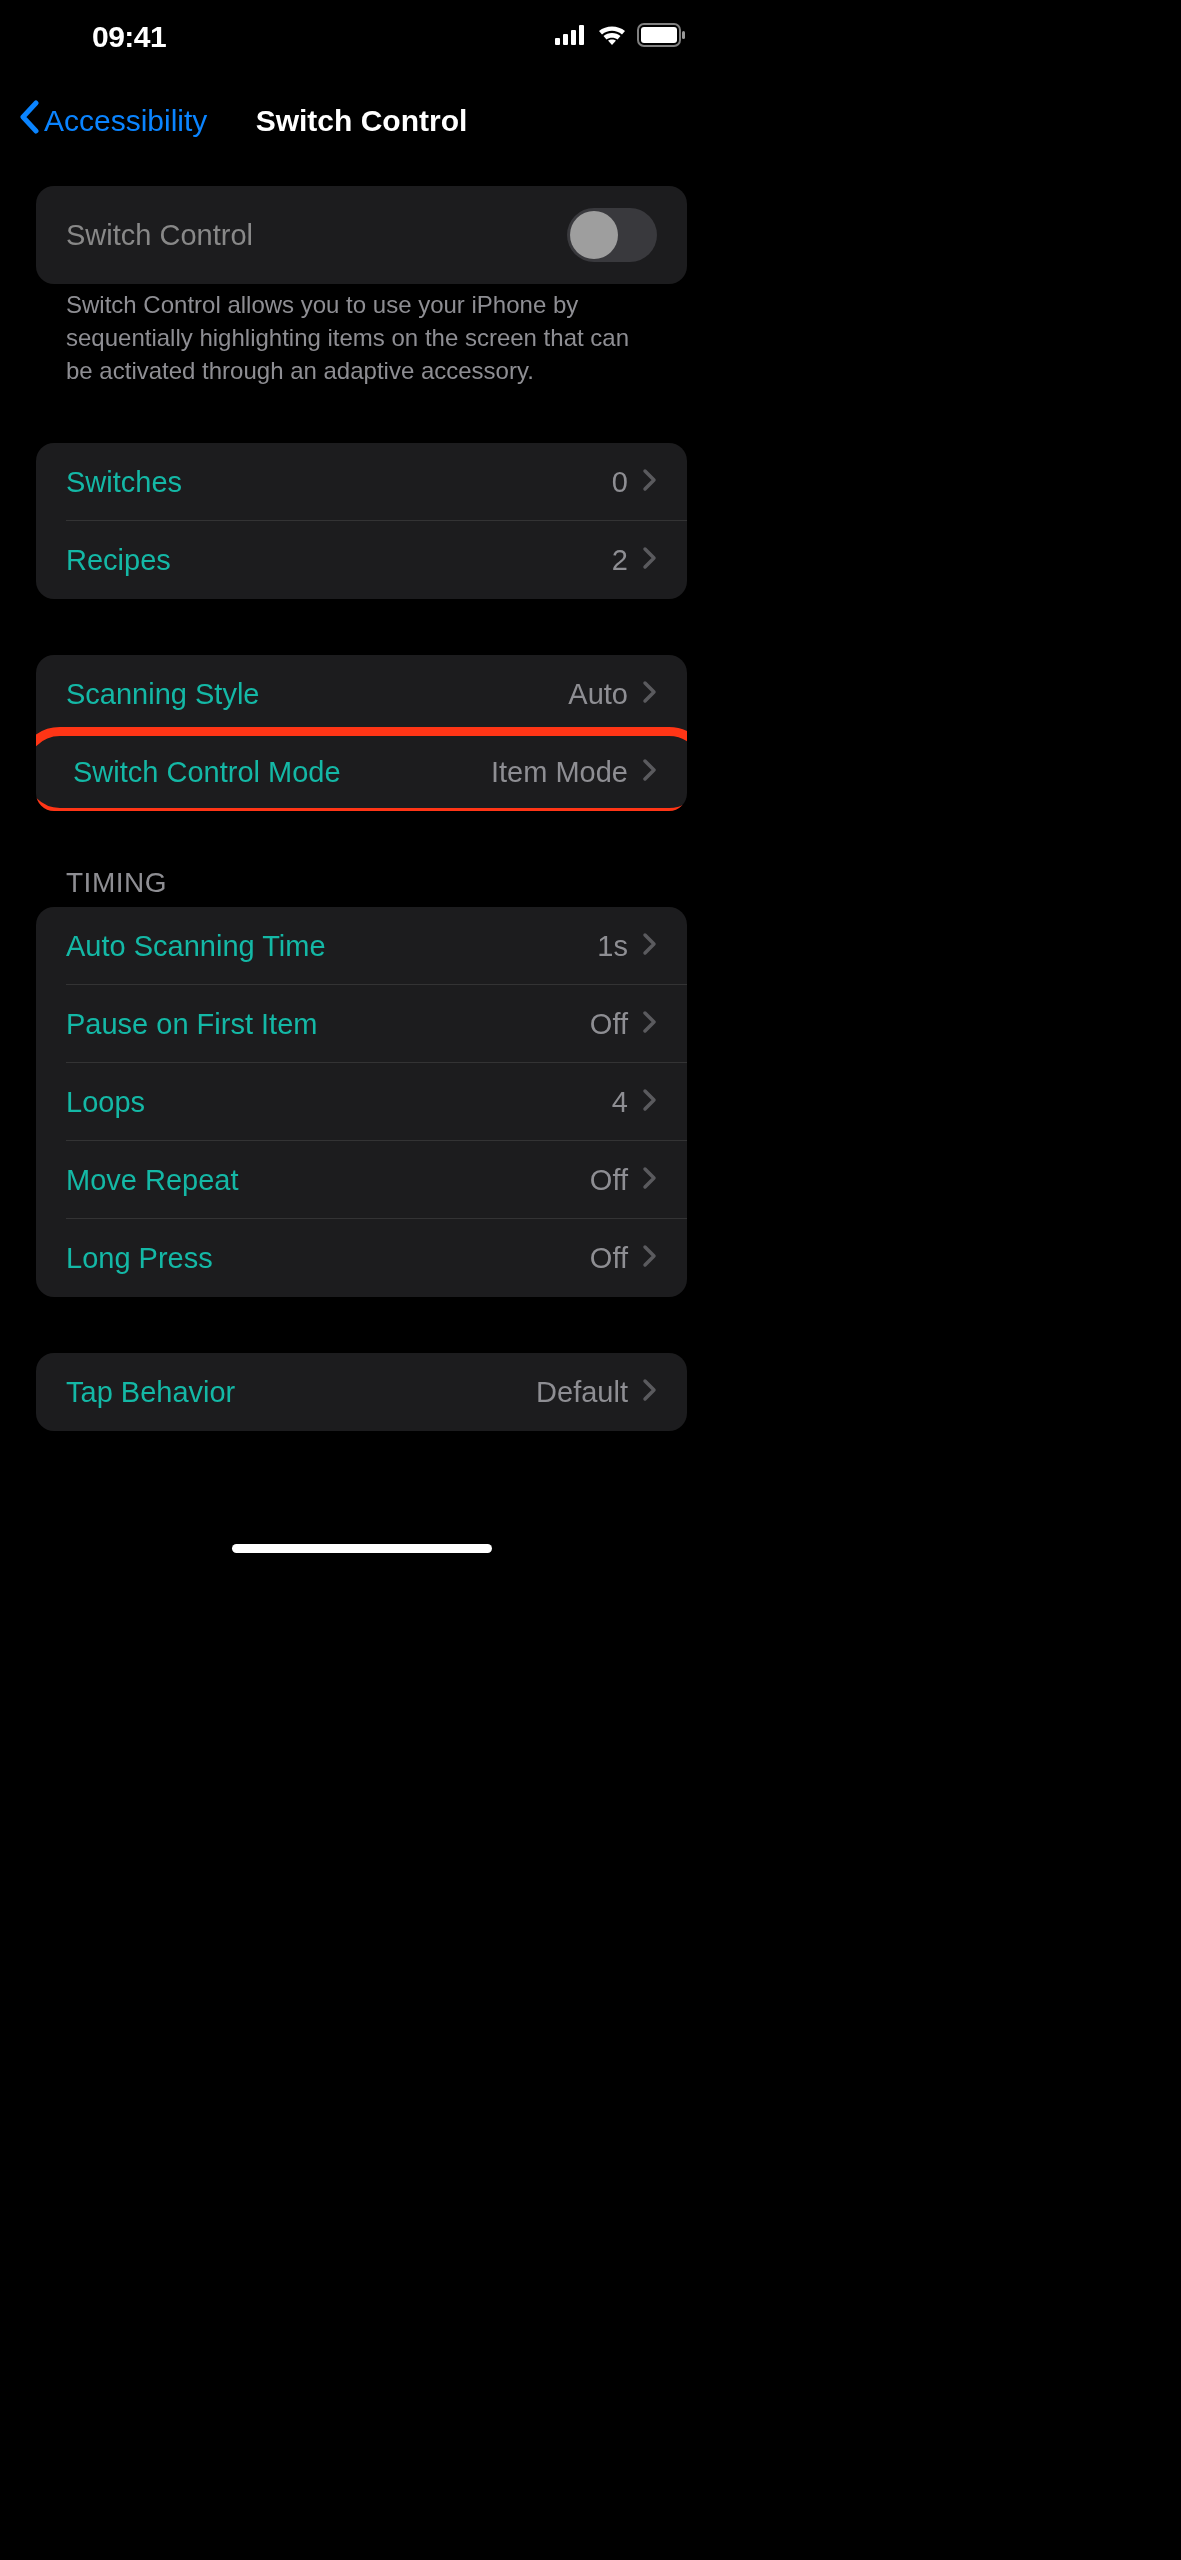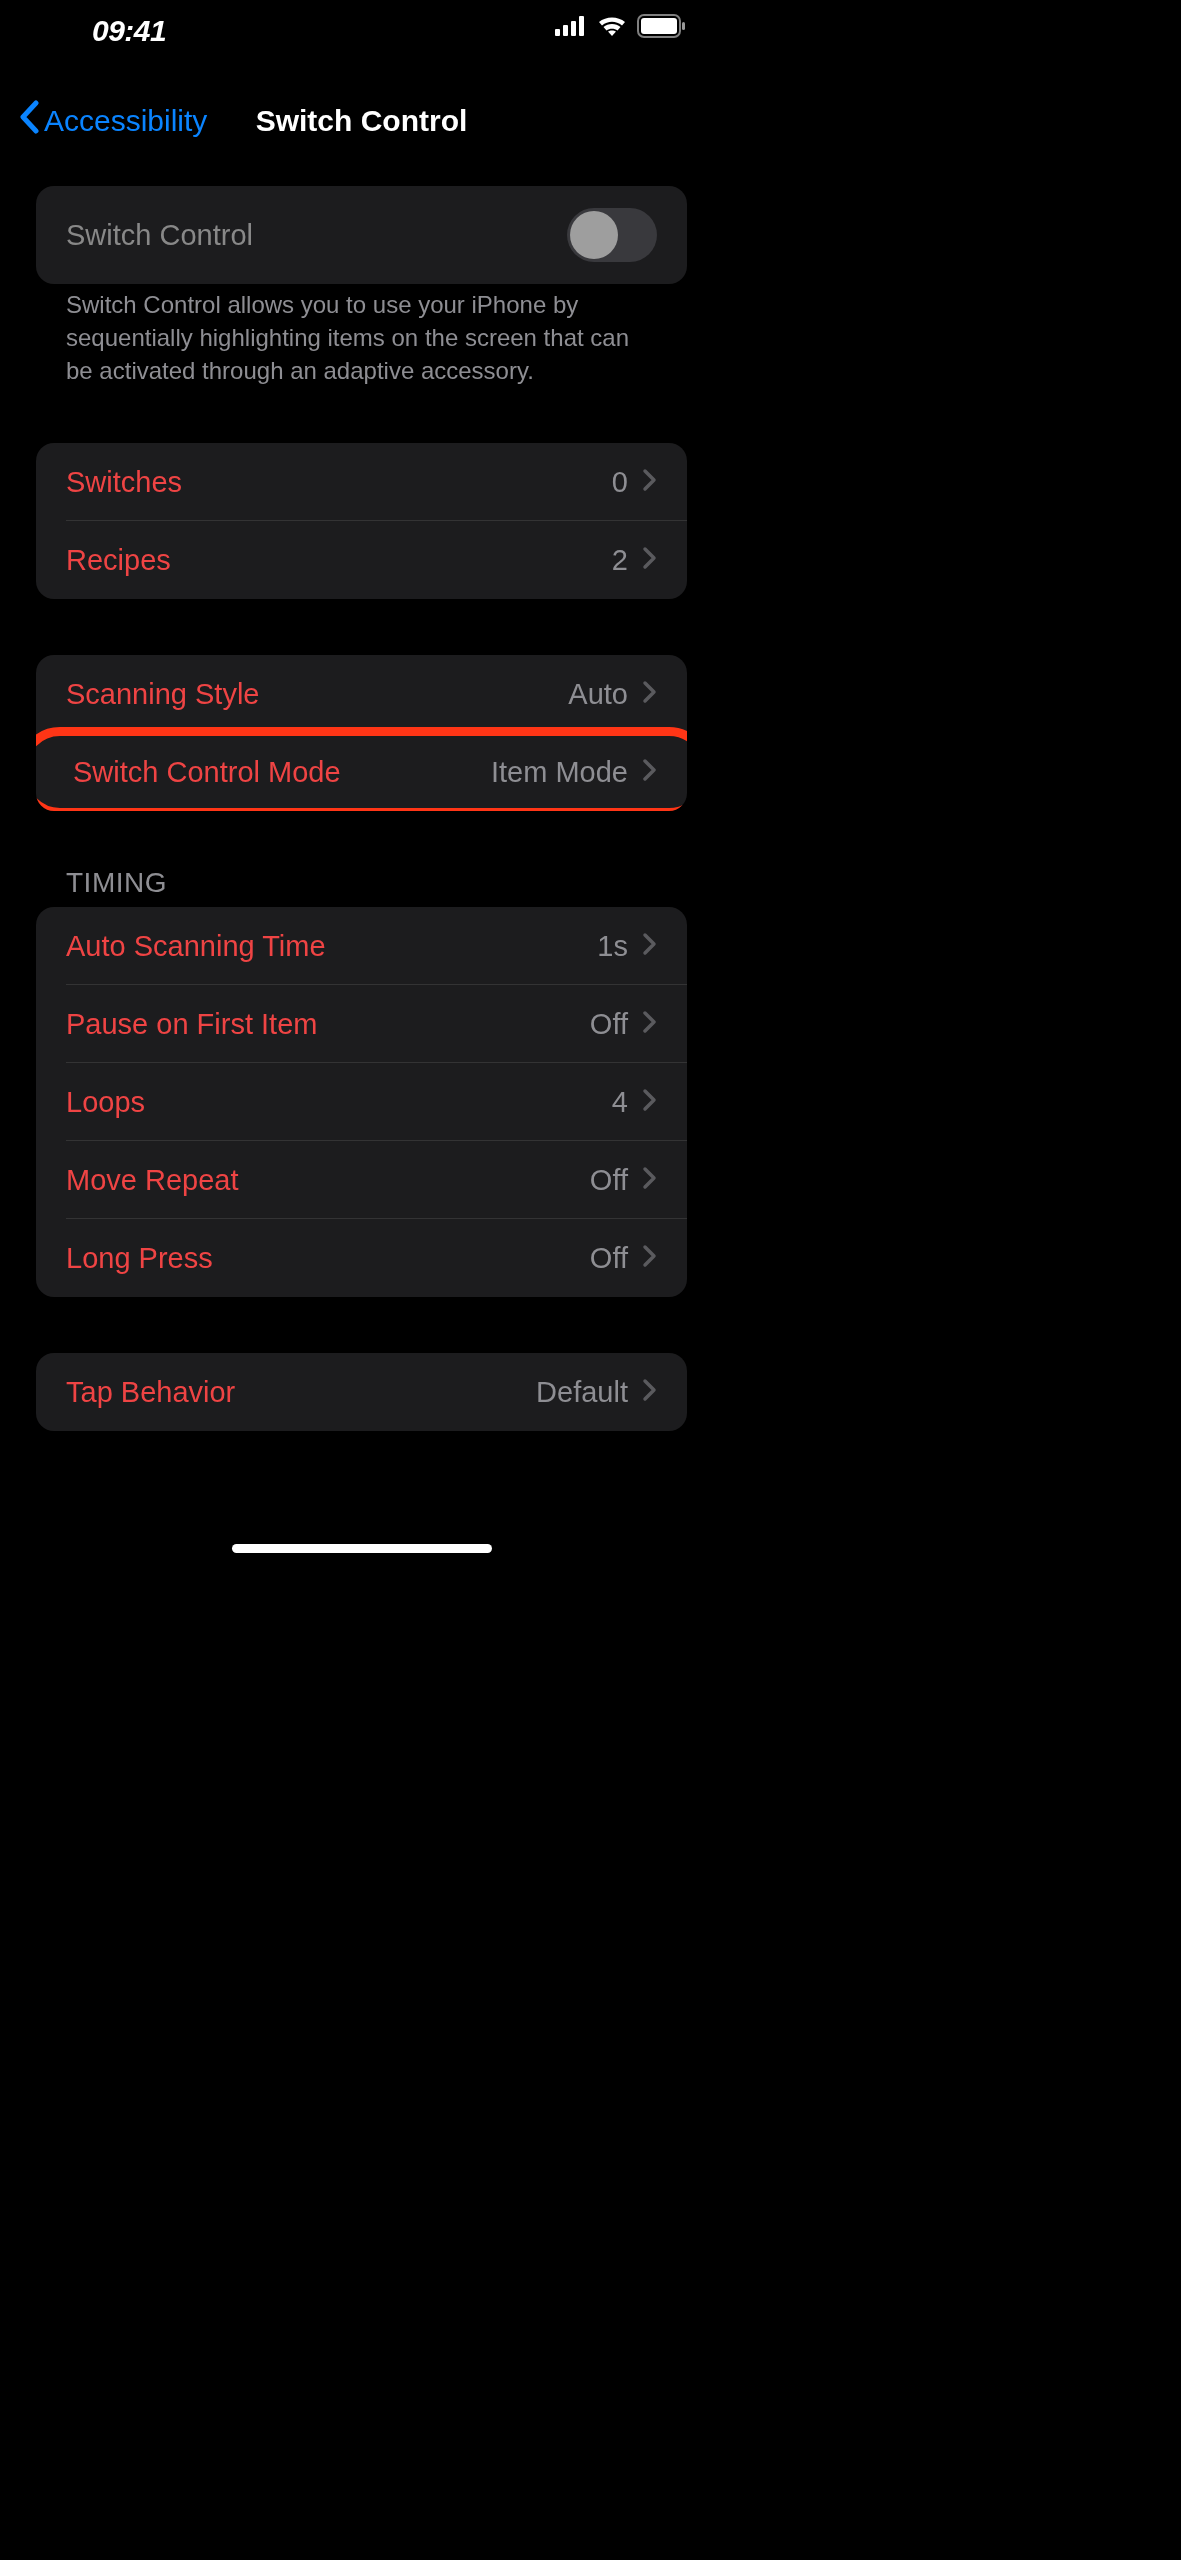--- a/index.html
+++ b/index.html
@@ -13,24 +13,23 @@
       color: #fff;
       font-family: -apple-system, BlinkMacSystemFont, "Segoe UI", Helvetica, Arial, sans-serif;
       width: 723px;
       height: 1567px;
       overflow: hidden;
       position: relative;
     }
     .status-bar {
       display: flex;
       justify-content: space-between;
-      align-items: flex-start;
+      align-items: center;
       padding: 14px 36px 0 36px;
       height: 60px;
-      font-style: italic;
     }
     .status-time {
       font-size: 30px;
       font-weight: 600;
       letter-spacing: -0.5px;
       padding-left: 56px;
     }
     .status-icons {
       display: flex;
       gap: 10px;
@@ -80,21 +79,21 @@
       content: "";
       position: absolute;
       left: 30px;
       right: 0;
       bottom: 0;
       height: 1px;
       background: rgba(255,255,255,0.1);
     }
     .row-label {
       font-size: 29px;
-      color: #ef4444;
+      color: #14b8a6;
       font-weight: 400;
     }
     .row-label.dim {
       color: #888;
     }
     .row-right {
       display: flex;
       align-items: center;
       gap: 14px;
     }

